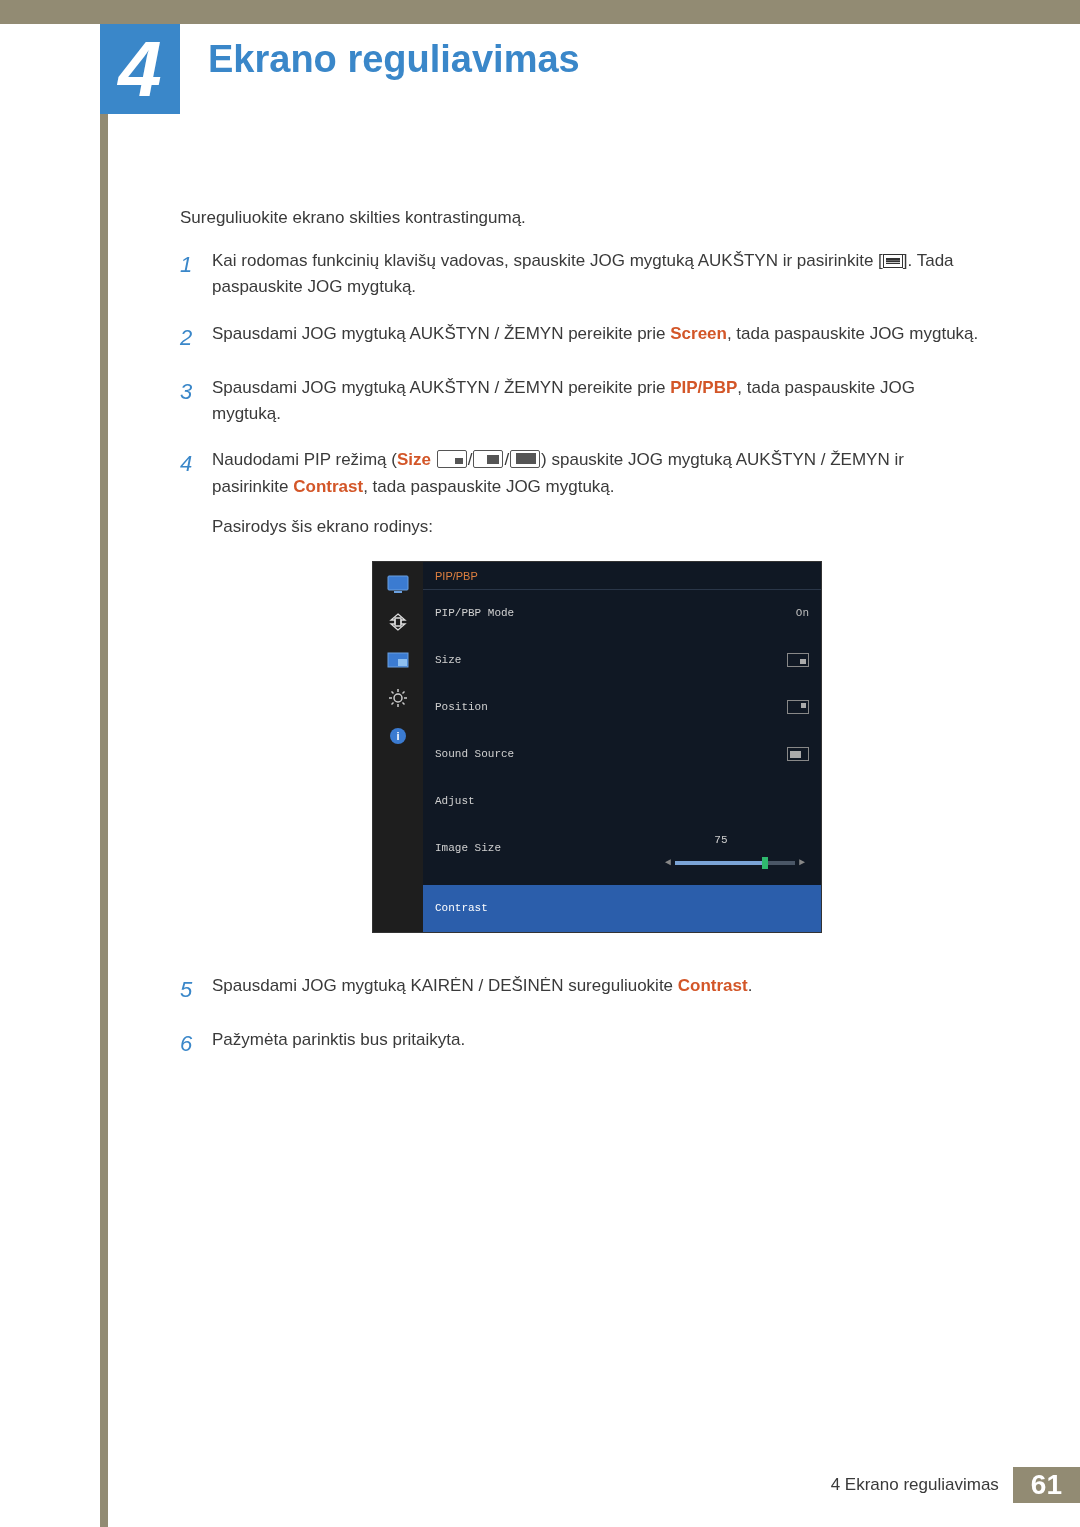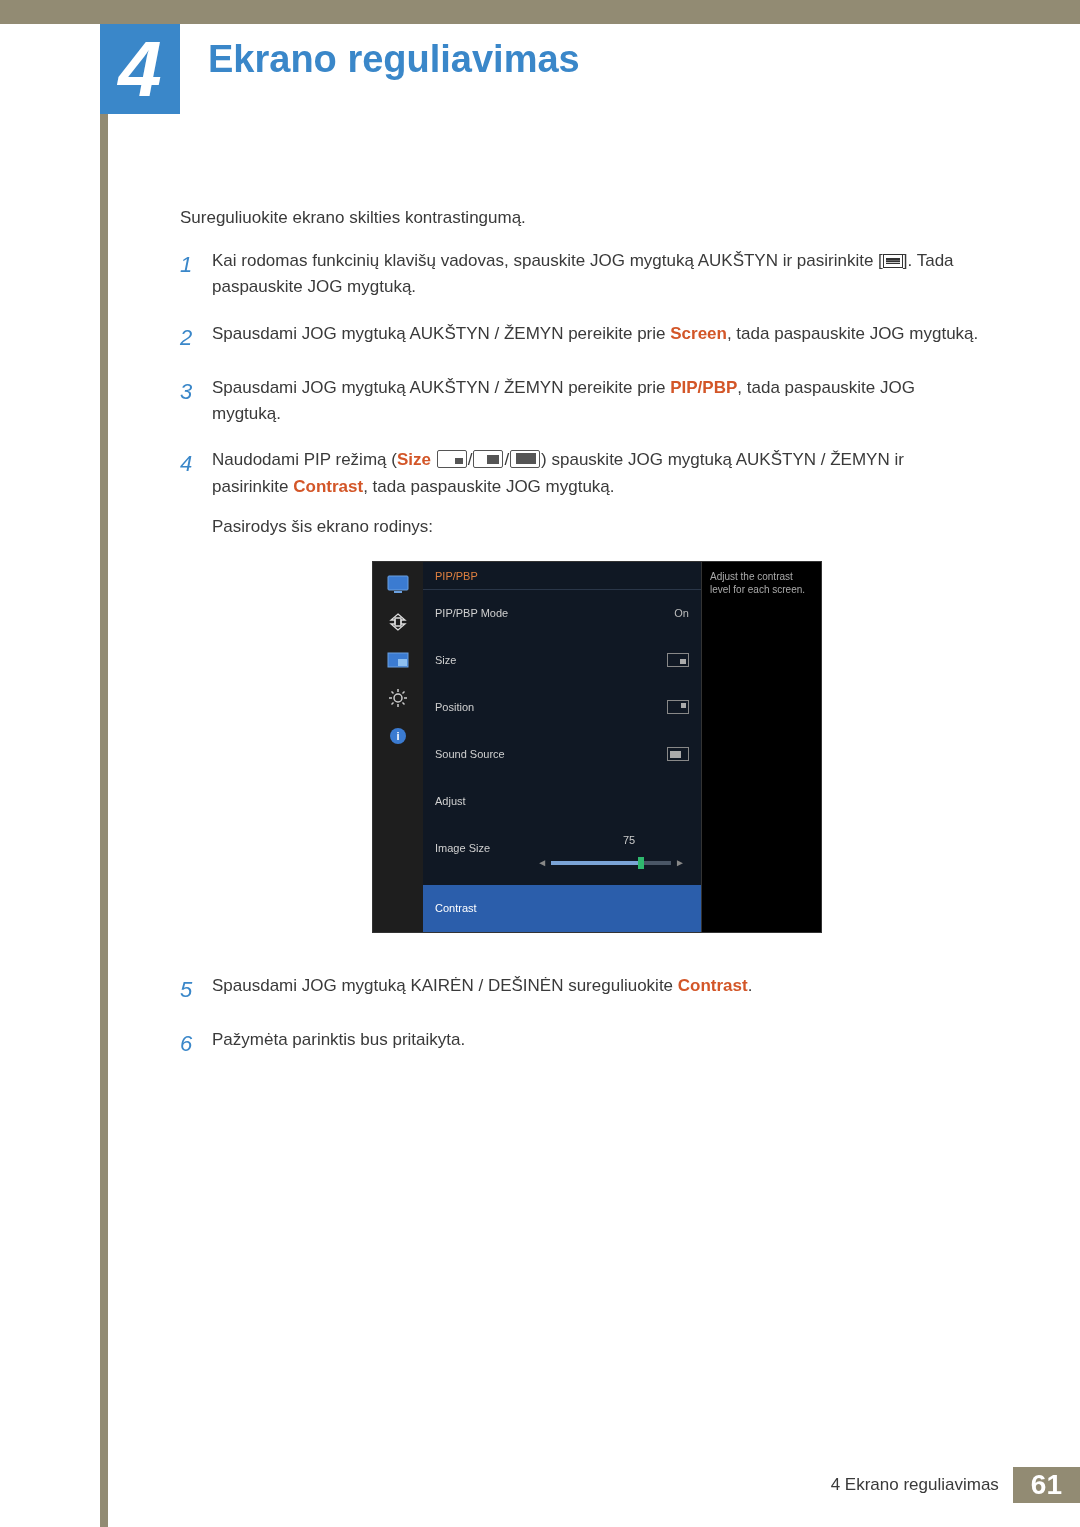--- a/index.html
+++ b/index.html
@@ -157,20 +157,21 @@
     font-size: 11px;
     border-bottom: 1px solid #2a3648;
   }
   .osd-row {
     display: flex;
     align-items: center;
     justify-content: space-between;
     padding: 15px 12px;
     font-size: 11px;
     color: #d0d0d0;
+    font-family: Liberation Mono, monospace;
   }
   .osd-row.selected {
     background: #2b5eab;
     color: #fff;
   }
   .osd-val { color:#bbb; font-size:11px; }
   .osd-thumb {
     display:inline-block; width:22px; height:14px; border:1px solid #888; position:relative;
   }
   .osd-thumb .p { position:absolute; background:#aaa; }
@@ -322,38 +323,37 @@
                 <span class="osd-thumb ss">
                     <span class="p"></span>
                   </span>
               </div>
               <div class="osd-row">
                 <span>Adjust</span>
                 <span class="osd-val"></span>
               </div>
               <div class="osd-row" style="align-items:flex-start">
                 <span>Image Size</span>
-                <span class="osd-slider-row" style="flex-direction:column; align-items:flex-end; margin-top:-8px">
+                <span class="osd-slider-row" style="flex-direction:column; align-items:flex-start; margin-top:-8px">
                   <span class="osd-slider-num">75</span>
                   <span style="display:flex; align-items:center">
                     <span class="osd-arrow">◄</span>
                     <span class="osd-slider-bar">
                       <span class="osd-slider-fill"></span>
                       <span class="osd-slider-knob"></span>
                     </span>
                     <span class="osd-arrow">►</span>
                   </span>
                 </span>
               </div>
               <div class="osd-row selected">
                 <span>Contrast</span>
                 <span></span>
               </div>
             </div>
-            <div class="osd-help">Adjust the contrast level for each screen.</div>
           </div>
         </div>
       </span>
     </li>
     <li>
       <span class="step-num">5</span>
       <span class="step-body">
         <span>Spausdami JOG mygtuką KAIRĖN / DEŠINĖN sureguliuokite </span><span class="kw-orange">Contrast</span><span>.</span>
       </span>
     </li>

